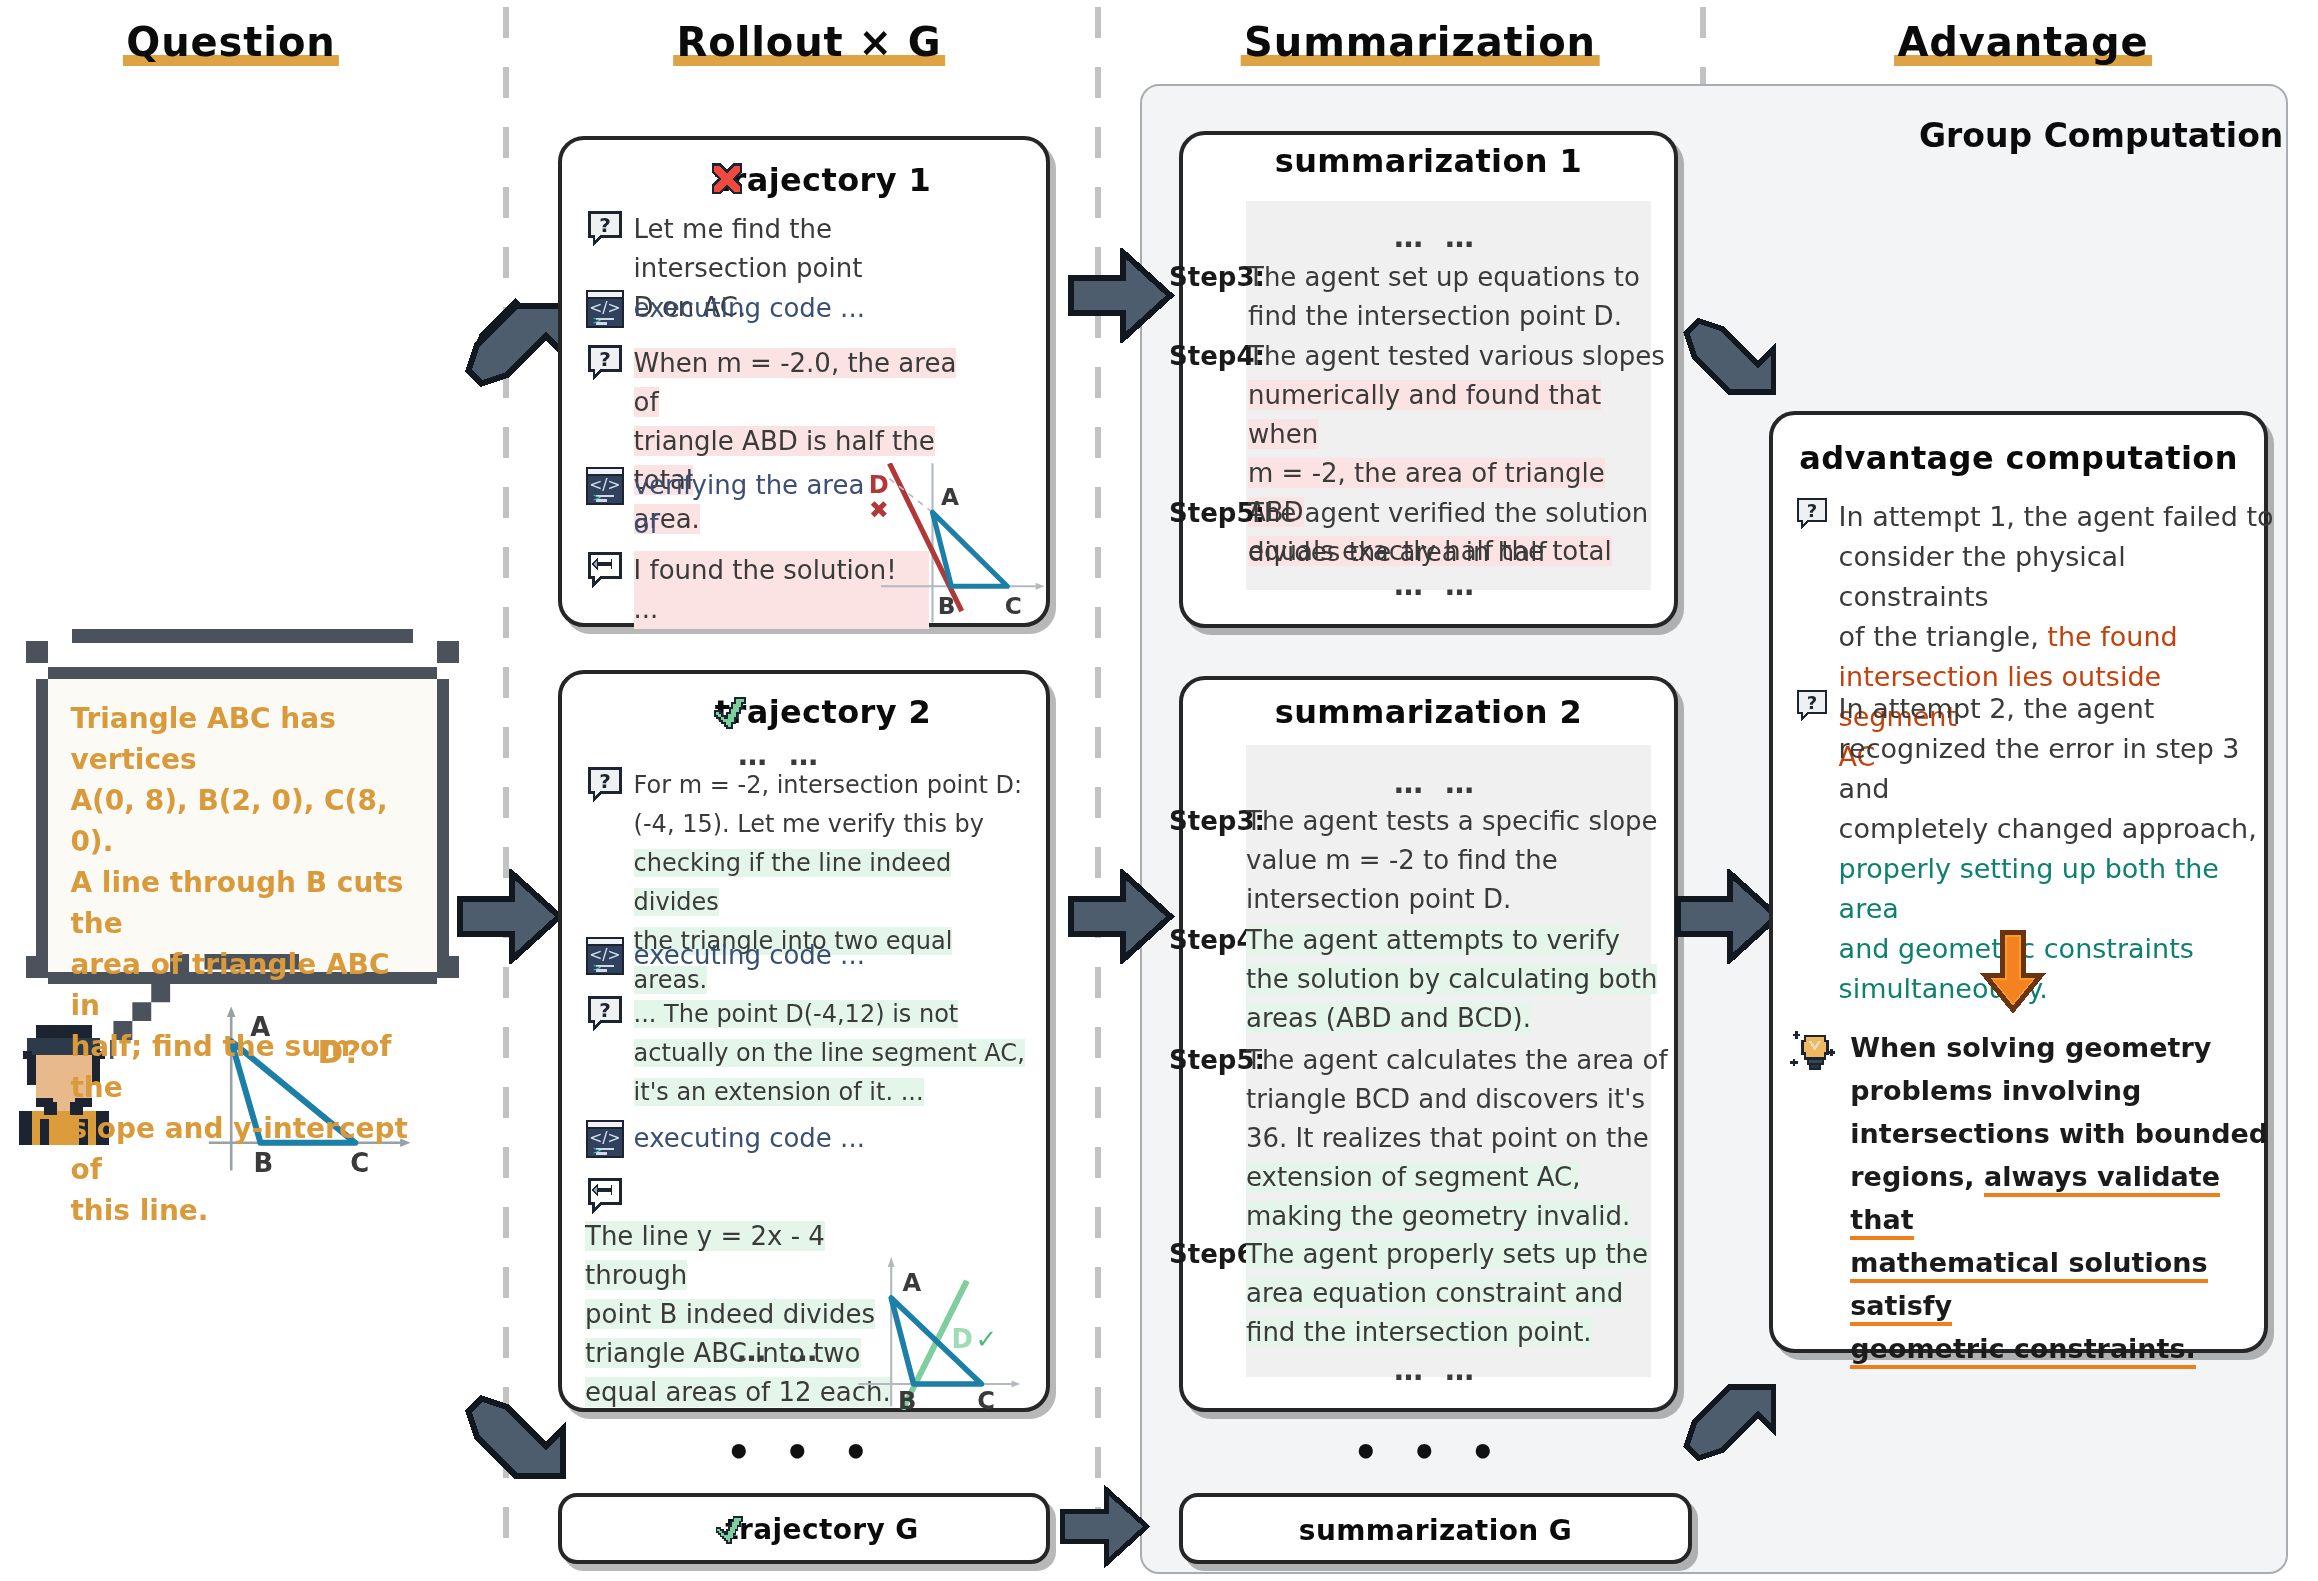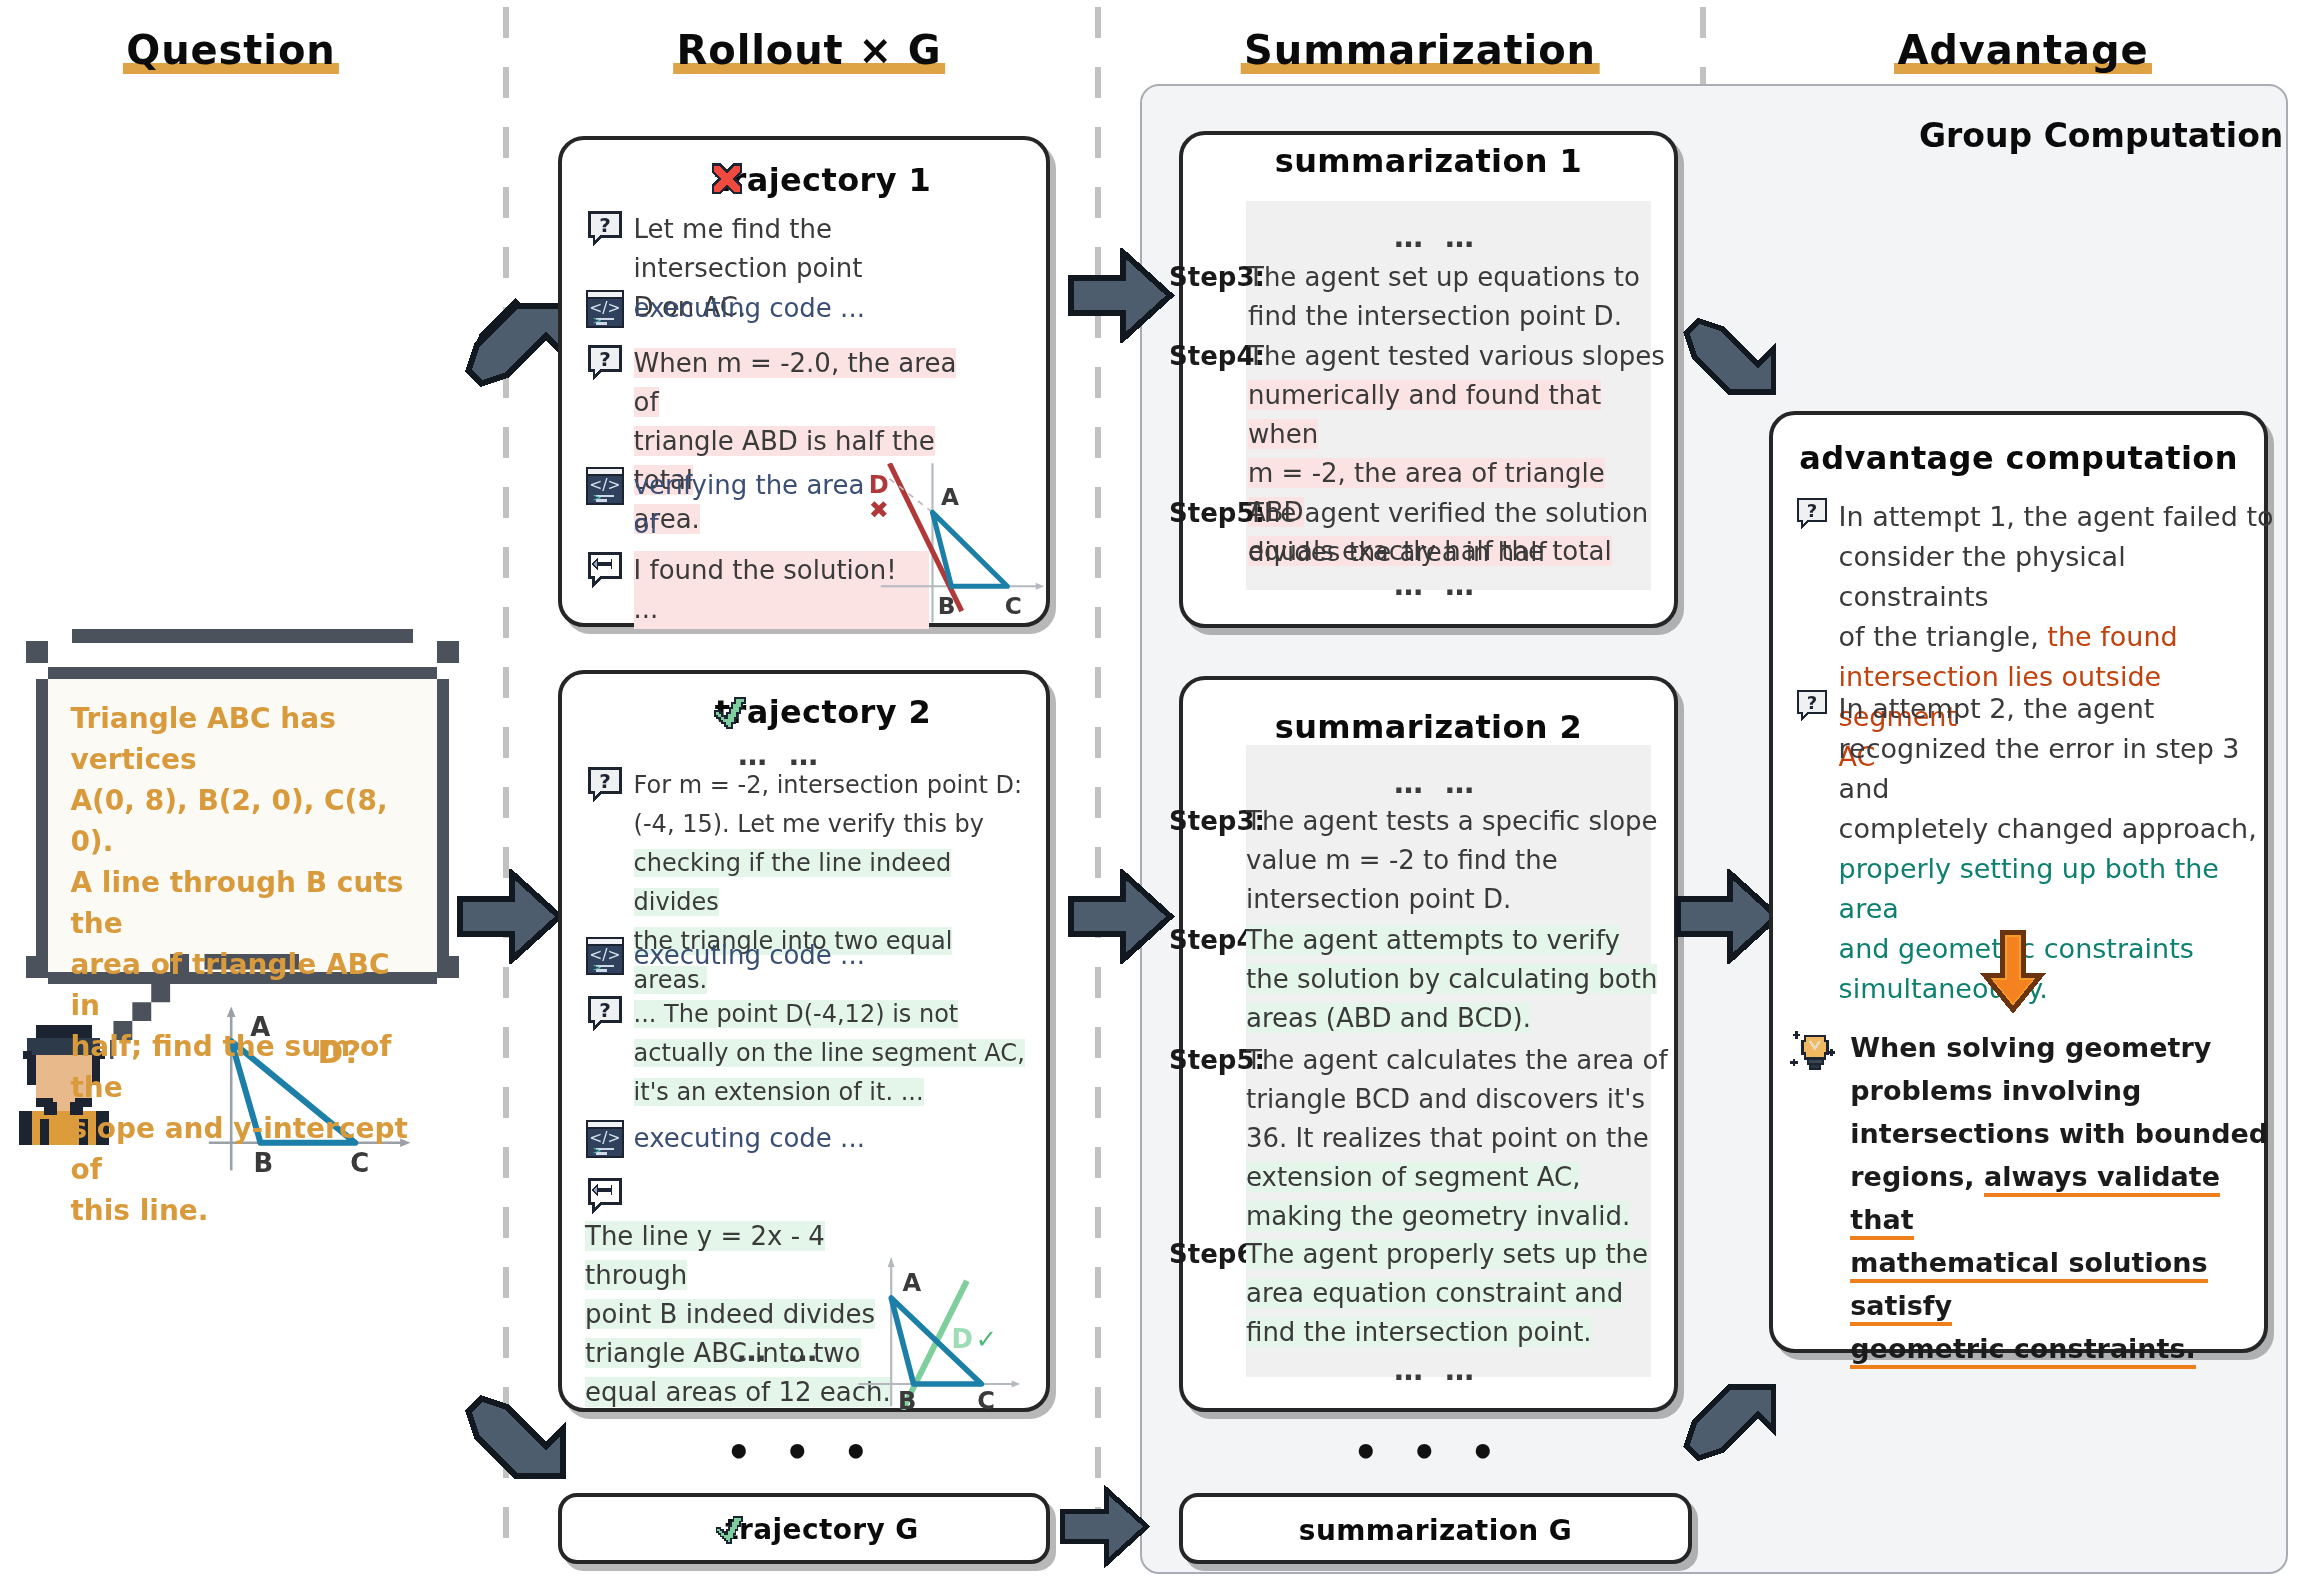--- a/index.html
+++ b/index.html
@@ -19,21 +19,20 @@
     font-size: 40px;
     color: #0b0b0b;
     letter-spacing: 0.9px;
     white-space: nowrap;
     transform: translateX(-50%);
   }
   .col-head .hl {
     position: relative;
     display: inline-block;
     padding: 0 3.4px 1.7px 3.4px;
-    margin-top: 8px;
   }
   .col-head .hl::after {
     content: "";
     position: absolute;
     left: 0; right: 0; bottom: 0.9px;
     height: 11.2px;
     background: #dda344;
     z-index: -1;
   }
 
@@ -498,21 +497,21 @@
   <div class="steprow" style="left:1169px; top:494px; width:491px;">
     <span class="steplab" style="width:79px;">Step5:</span>
     <span class="stepbody">
       <span>The agent verified the solution</span><br>
       <span>divides the area in half</span>
     </span>
   </div>
   <div class="dots" style="left:1394px; top:568px;">… …</div>
 
   <div class="card" style="left:1179px; top:676px; width:499px; height:736px;">
-    <div class="card-title" style="margin-top:28px;">summarization 2</div>
+    <div class="card-title" style="margin-top:13px;">summarization 2</div>
   </div>
   <div class="sum-body" style="left:1246px; top:745px; width:405px; height:632px;"></div>
   <div class="dots" style="left:1394px; top:766px;">… …</div>
 
   <div class="steprow" style="left:1169px; top:802px; width:499px;">
     <span class="steplab" style="width:77px;">Step3:</span>
     <span class="stepbody">
       <span>The agent tests a specific slope</span><br>
       <span>value m = -2 to find the</span><br>
       <span>intersection point D.</span>

